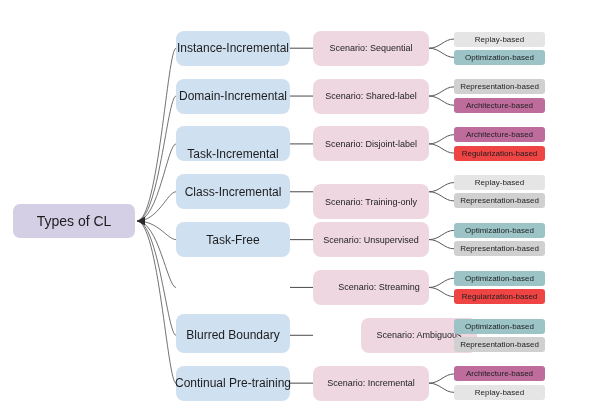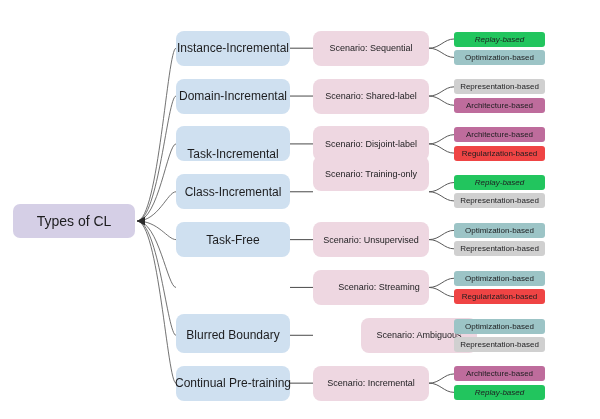--- a/index.html
+++ b/index.html
@@ -45,21 +45,21 @@
     font-size:9px;
     left:313px;
   }
 
   .leaf{
     width:91px;height:15px;
     border-radius:3px;
     font-size:8px;
     left:454px;
   }
-  .leaf.c-replay{background:#22c55e;font-style:italic;}
+  .leaf.c-replay{background:#e5e5e5;}
   .leaf.c-optimization{background:#9cc4c6;}
   .leaf.c-representation{background:#d0d0d0;}
   .leaf.c-architecture{background:#be6c9c;}
   .leaf.c-regularization{background:#ef4444;}
 </style>
 </head>
 <body>
 
 <div id="mindmap">
   <svg class="edges" id="edge-layer" viewBox="0 0 600 419">
@@ -135,21 +135,21 @@
       </div>
       <div class="node leaf c-architecture" style="top: 127.2px;">
         <span class="">Architecture-based</span>
       </div>
       <div class="node leaf c-regularization" style="top: 145.6px;">
         <span class="">Regularization-based</span>
       </div>
       <div class="node branch" style="top: 174.25px;">
         <span class="">Class-Incremental</span>
       </div>
-      <div class="node scenario" style="top: 156px;">
+      <div class="node scenario" style="top: 184px;">
         <span class="">Scenario: Training-only</span>
       </div>
       <div class="node leaf c-replay" style="top: 175.05px;">
         <span class="">Replay-based</span>
       </div>
       <div class="node leaf c-representation" style="top: 193.45px;">
         <span class="">Representation-based</span>
       </div>
       <div class="node branch" style="top: 222.1px;">
         <span class="">Task-Free</span>

